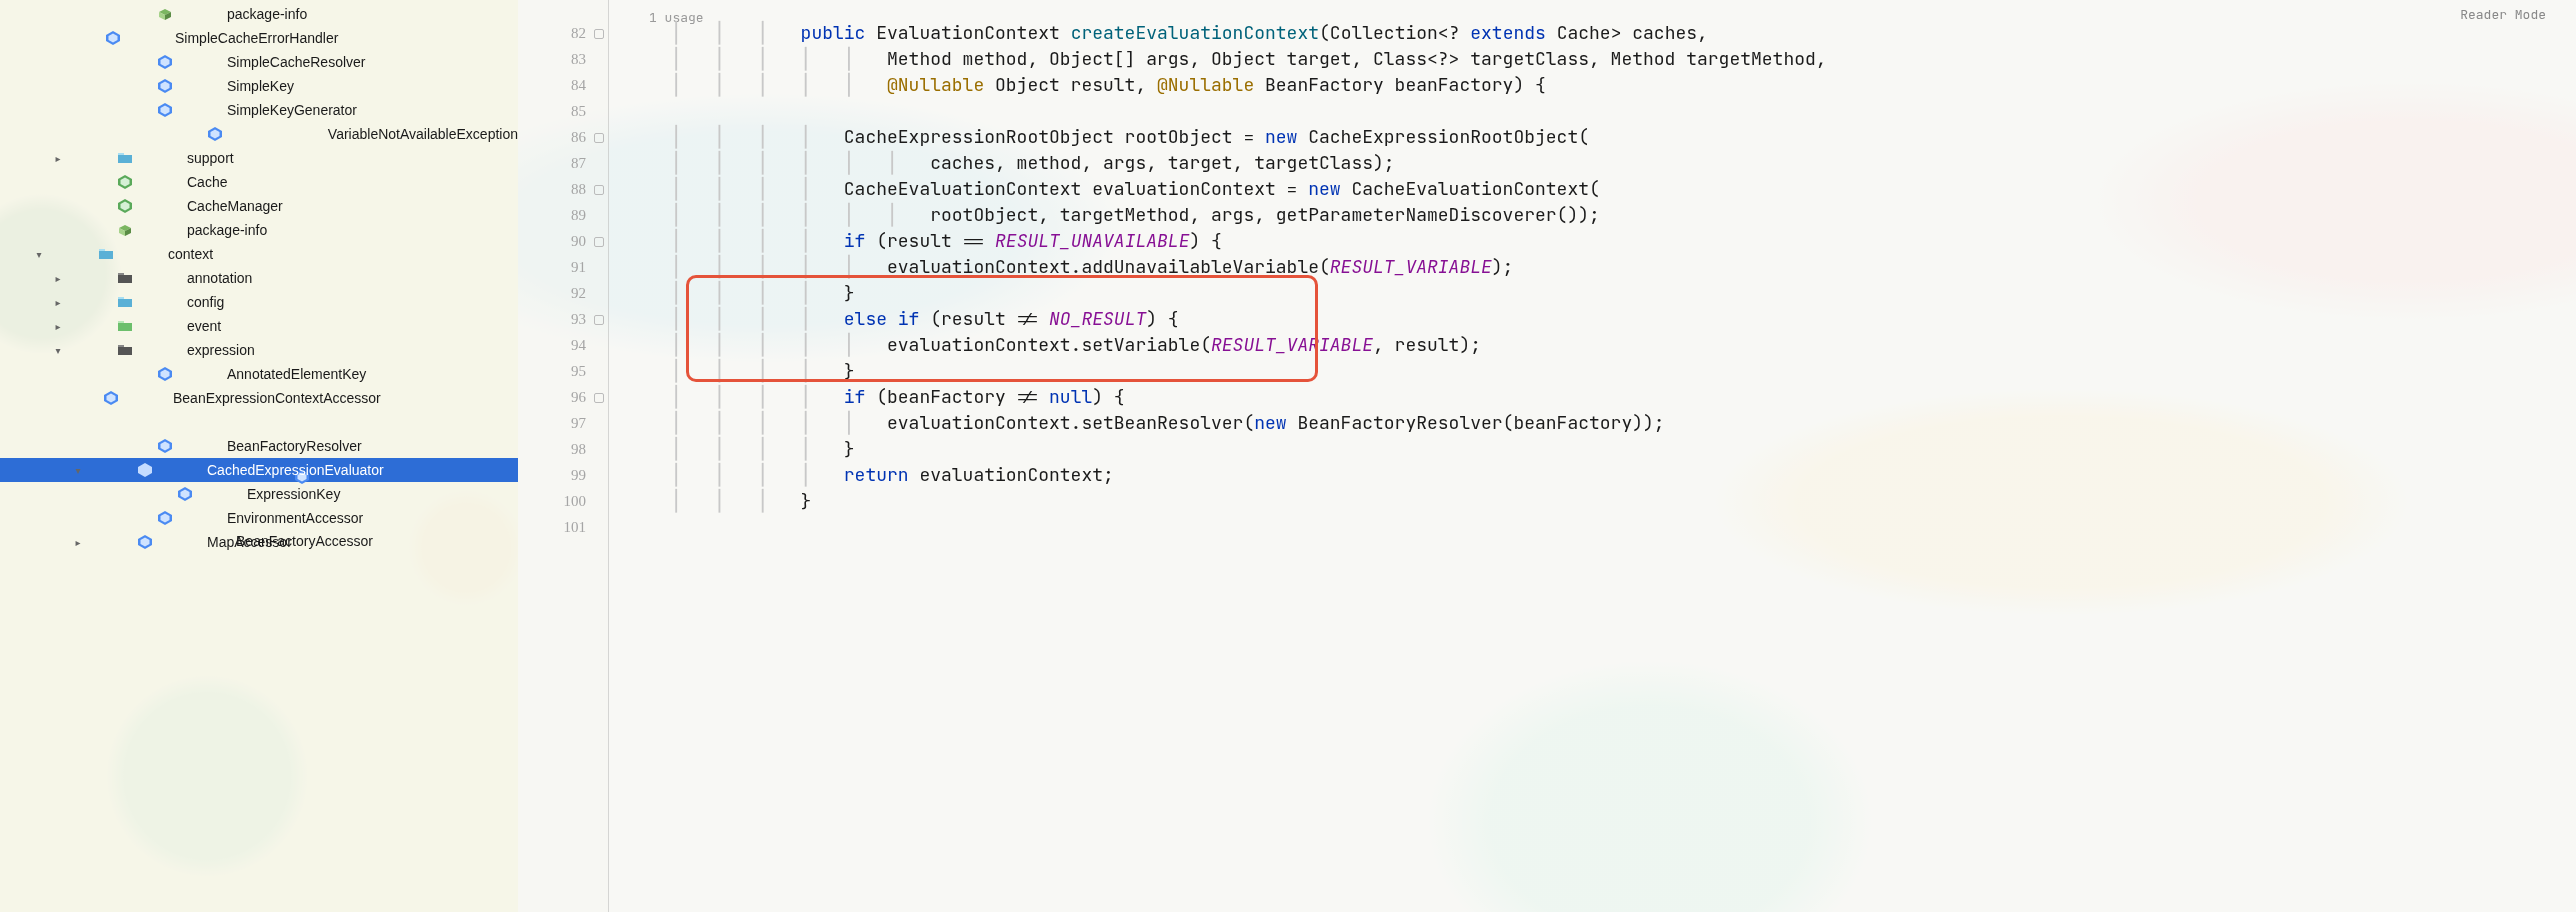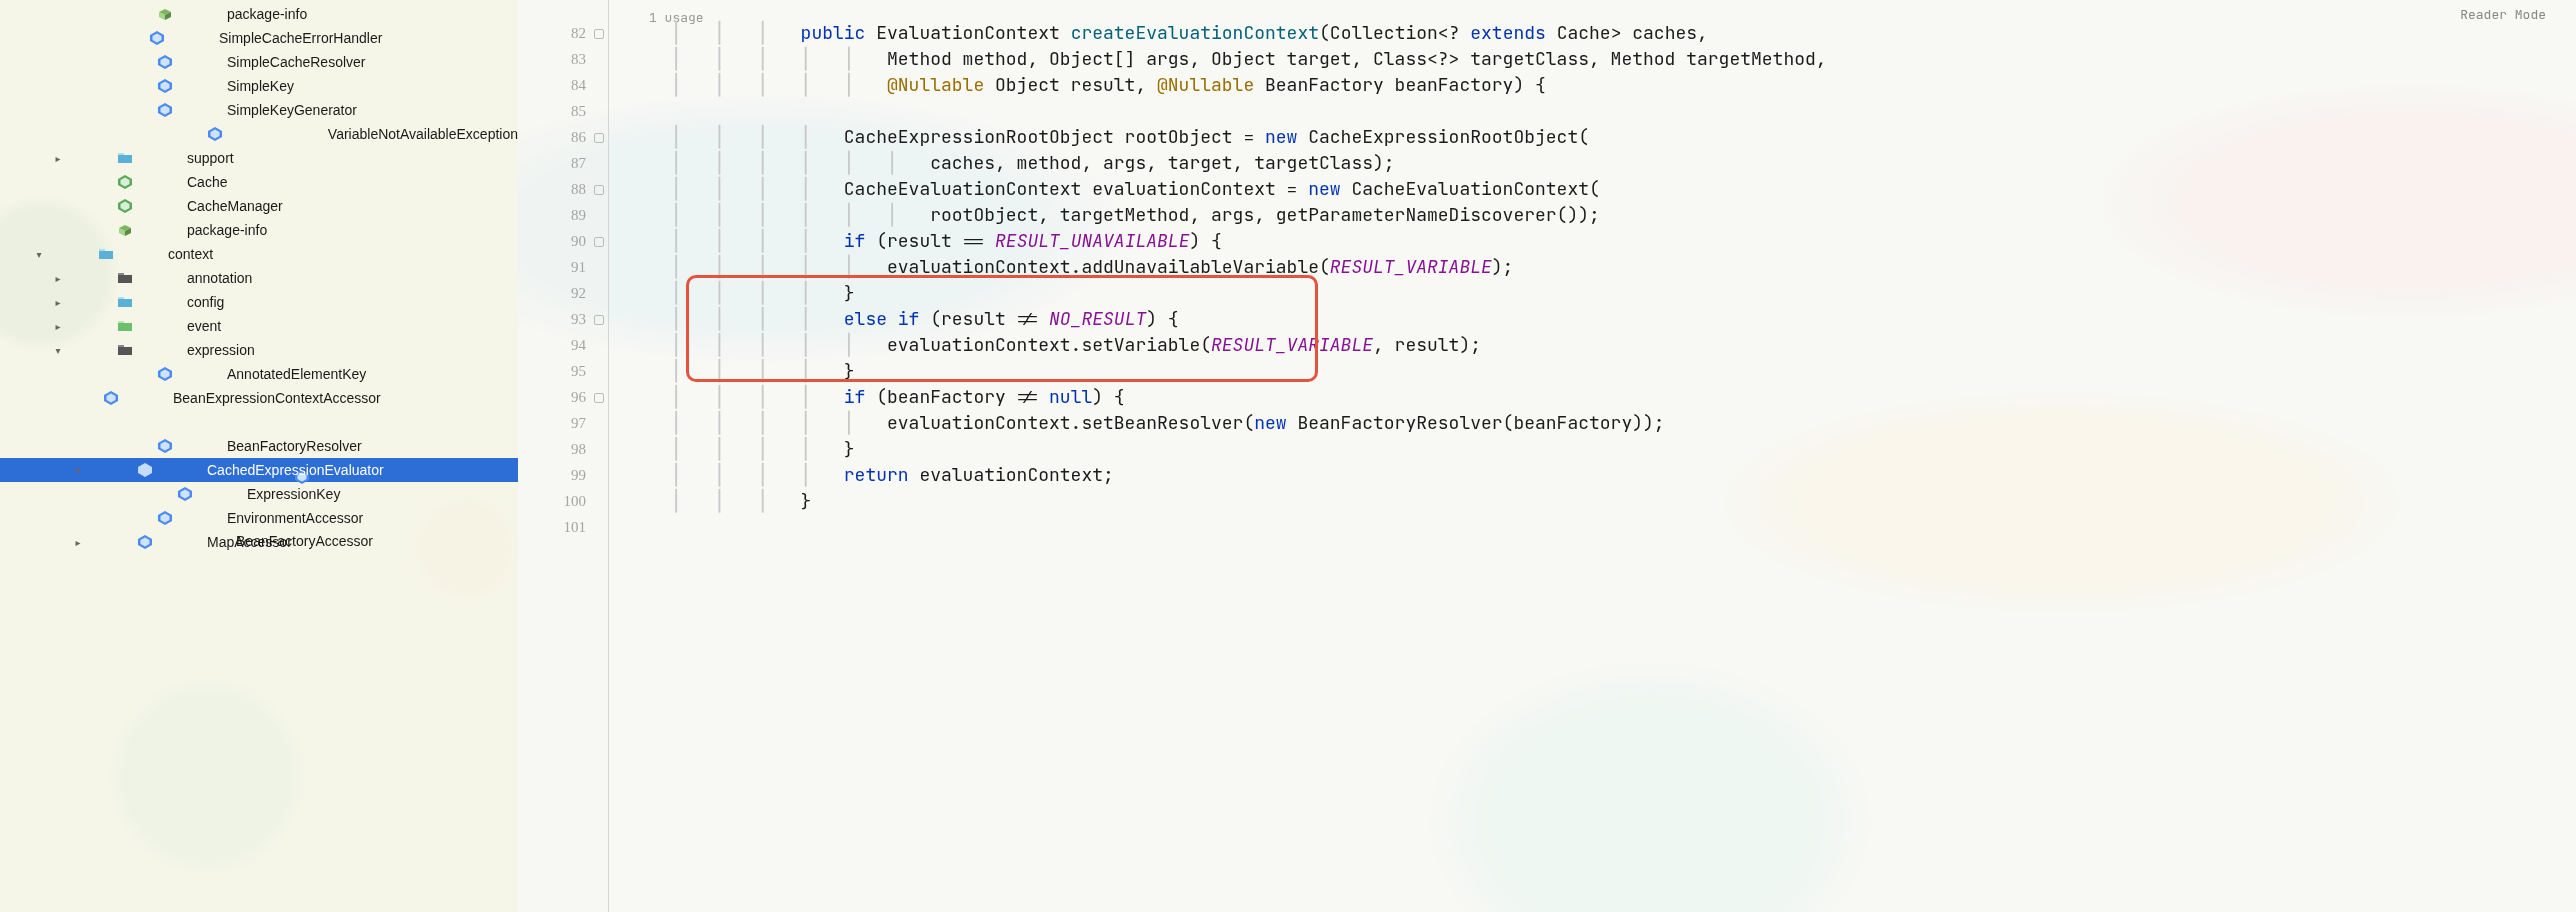--- a/index.html
+++ b/index.html
@@ -165,21 +165,21 @@
         <span class="chevron blank">▸</span>
         <span class="icon">
           <svg viewBox="0 0 16 16">
             <path fill="#7bb661" d="M2 6 8 3 14 6 8 9 Z"></path>
             <path fill="#a6d28a" d="M2 6 8 9 8 14 2 11 Z"></path>
             <path fill="#5a8c45" d="M14 6 8 9 8 14 14 11 Z"></path>
           </svg>
         </span>
         <span class="label">package-info</span>
       </div>
-      <div class="tree-row" style="padding-left: 83px;">
+      <div class="tree-row" style="padding-left: 39px;">
         <span class="chevron blank">▸</span>
         <span class="icon">
           <svg viewBox="0 0 16 16">
             <path fill="#4a8af2" d="M8 1 L15 5 15 11 8 15 1 11 1 5 Z"></path>
             <path fill="#cfe3ff" d="M8 3.5 12.5 6 12.5 10 8 12.5 3.5 10 3.5 6 Z"></path>
           </svg>
         </span>
         <span class="label">SimpleCacheErrorHandler</span>
       </div>
       <div class="tree-row" style="padding-left: 91px;">

